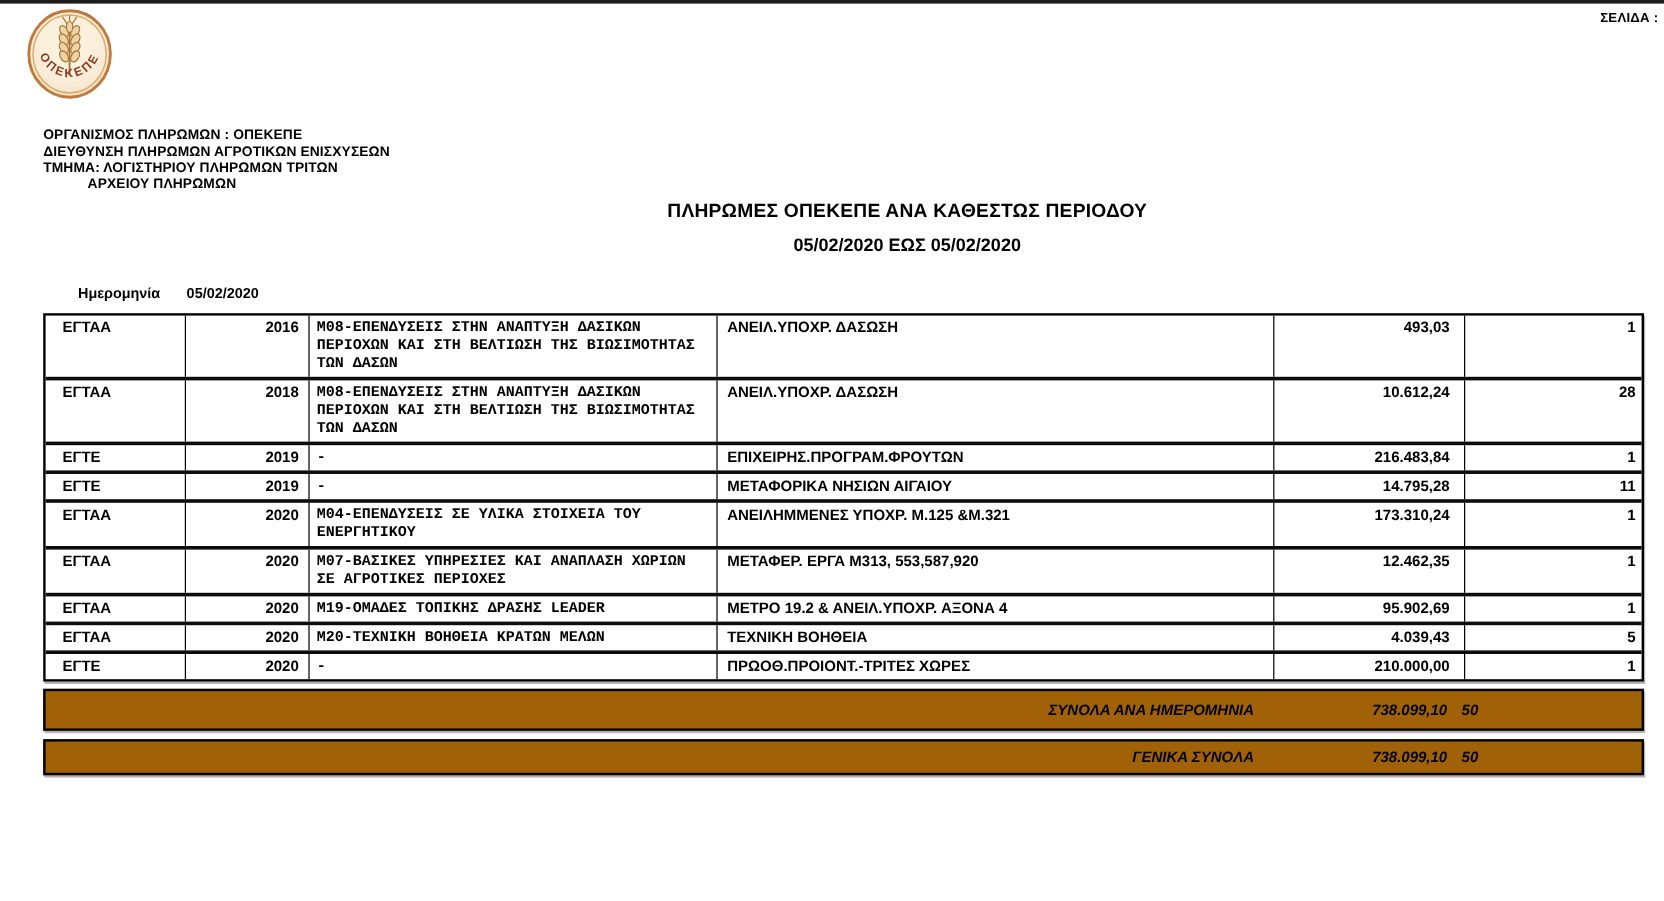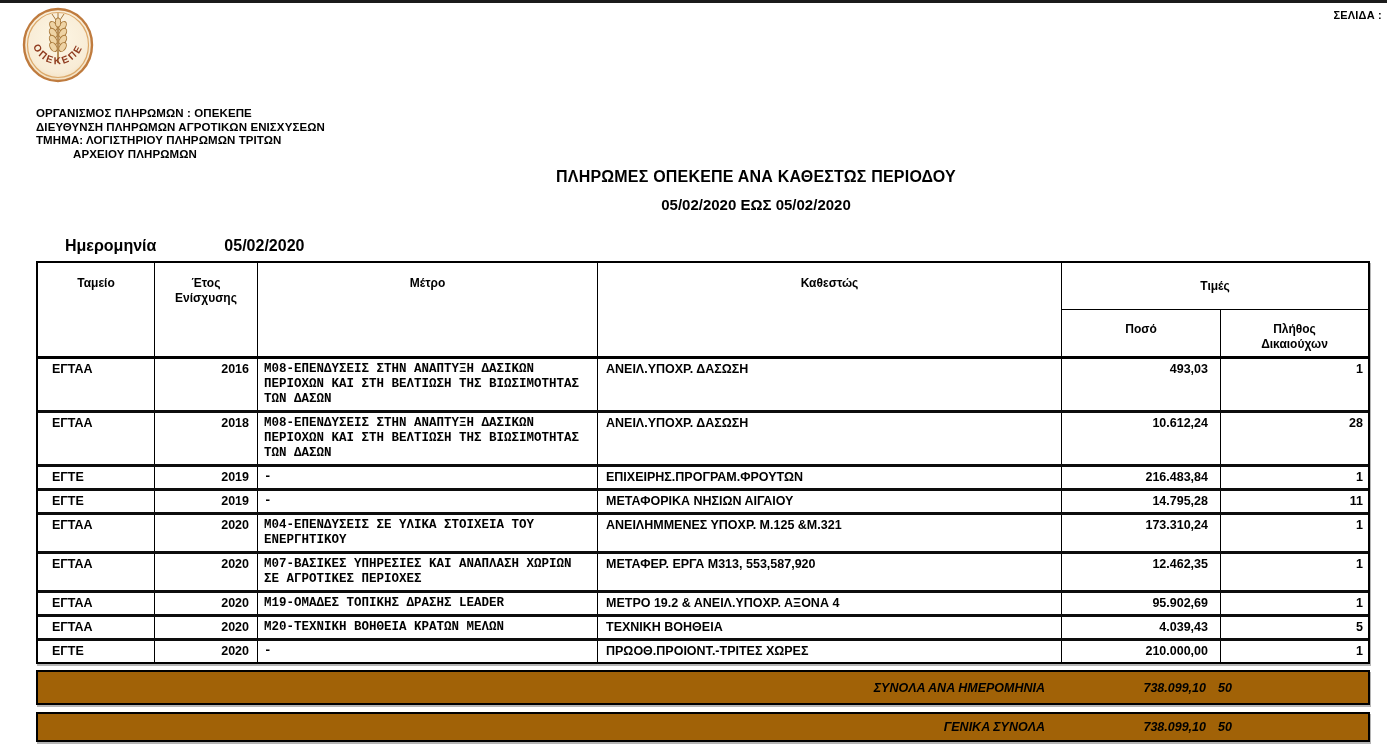--- a/index.html
+++ b/index.html
@@ -10,21 +10,21 @@
     font-weight:700; color:#000; overflow:hidden;
   }
   .topbar { position:absolute; top:0; left:0; width:100%; height:3px; background:#1b1b1b; }
   .page-label { position:absolute; top:9px; right:5px; font-size:11px; letter-spacing:.2px; }
   .logo { position:absolute; top:7px; left:22px; width:72px; height:76px; }
   .org-block { position:absolute; top:107px; left:36px; font-size:11.5px; line-height:13.5px; letter-spacing:.1px; }
   .org-block .indent { padding-left:37px; }
   .title-wrap { position:absolute; top:168px; left:0; width:100%; padding-left:125px; text-align:center; }
   .title-main { font-size:16px; letter-spacing:.2px; }
   .title-period { font-size:15px; margin-top:10px; }
-  .date-row { position:absolute; top:237px; left:65px; font-size:16px; display:flex;gap:46px; }
+  .date-row { position:absolute; top:237px; left:65px; font-size:12px; display:flex; }
   .date-row .dval { margin-left:22px; }
 
   .report { position:absolute; top:261px; left:36px; width:1334px; }
 
   .tbl { border:2px solid #000; background:#fff; box-shadow:1px 2px 0 #b5b5b5; }
   .thead { display:flex; border-bottom:3px solid #000; height:96px; font-size:12px; }
   .hc { text-align:center; padding-top:13px; line-height:15px; }
   .hc + .hc, .vals-group { border-left:1px solid #000; }
   .h-fund { width:116px; }
   .h-year { width:103px; padding-left:14px; padding-right:14px; }
@@ -108,33 +108,20 @@
     <div class="title-period">05/02/2020 ΕΩΣ 05/02/2020</div>
   </div>
 
   <div class="date-row">
     <span>Ημερομηνία</span>
     <span class="dval">05/02/2020</span>
   </div>
 
   <div class="report">
     <div class="tbl">
-      <div class="thead">
-        <div class="hc h-fund">Ταμείο</div>
-        <div class="hc h-year">Έτος Ενίσχυσης</div>
-        <div class="hc h-measure">Μέτρο</div>
-        <div class="hc h-regime">Καθεστώς</div>
-        <div class="vals-group">
-          <div class="vals-title">Τιμές</div>
-          <div class="vals-sub">
-            <div class="hc h-amount">Ποσό</div>
-            <div class="hc h-count">Πλήθος Δικαιούχων</div>
-          </div>
-        </div>
-      </div>
       <div>
   <div class="trow">
     <div class="c fund">ΕΓΤΑΑ</div>
     <div class="c year">2016</div>
     <div class="c measure">Μ08-ΕΠΕΝΔΥΣΕΙΣ ΣΤΗΝ ΑΝΑΠΤΥΞΗ ΔΑΣΙΚΩΝ ΠΕΡΙΟΧΩΝ ΚΑΙ ΣΤΗ ΒΕΛΤΙΩΣΗ ΤΗΣ ΒΙΩΣΙΜΟΤΗΤΑΣ ΤΩΝ ΔΑΣΩΝ</div>
     <div class="c regime">ΑΝΕΙΛ.ΥΠΟΧΡ. ΔΑΣΩΣΗ</div>
     <div class="c amount">493,03</div>
     <div class="c count">1</div>
   </div>
 

